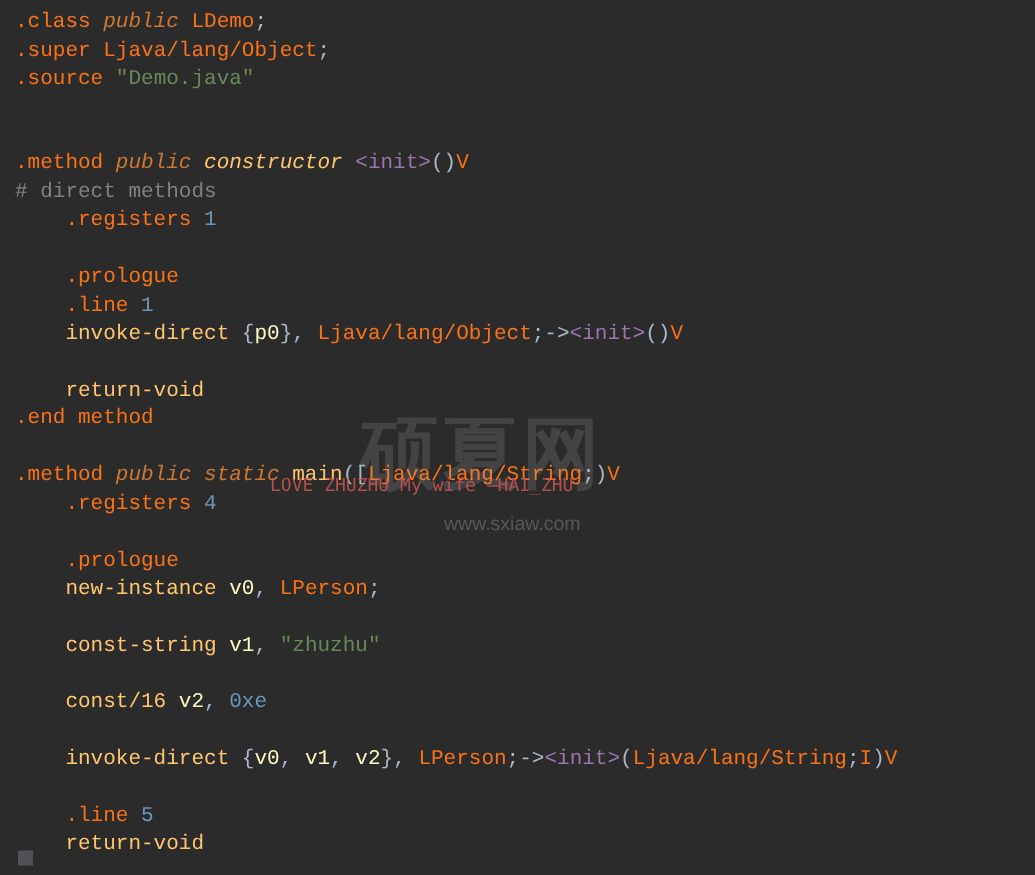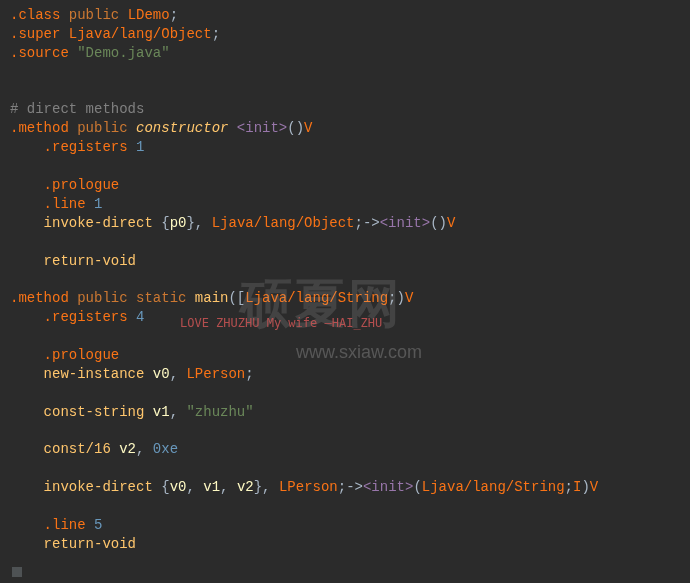--- a/index.html
+++ b/index.html
@@ -10,21 +10,21 @@
   line-height: 1.35;
   color: #a9b7c6;
   width: 690px;
   height: 583px;
   overflow: hidden;
   position: relative;
   padding: 6px 0 0 10px;
 }
 .line { white-space: pre; }
 .kw-dir { color: #f97316; }
-.kw-mod { color: #cc7832; }
+.kw-mod { color: #cc7832; font-style: italic; }
 .kw-constr { color: #ffc66d; font-style: italic; }
 .type { color: #f97316; }
 .str { color: #6a8759; }
 .comment { color: #808080; }
 .special { color: #9876aa; }
 .num { color: #6897bb; }
 .var { color: #fef9c3; }
 .func { color: #ffc66d; }
 .watermark1 {
   position: absolute;
@@ -44,21 +44,21 @@
   font-size: 12px;
   color: #cc5555;
   font-family: 'Consolas', monospace;
   pointer-events: none;
   opacity: 0.85;
 }
 .watermark3 {
   position: absolute;
   top: 340px;
   left: 296px;
-  font-size: 18px;
+  font-size: 13px;
   color: rgba(170,170,170,0.35);
   font-family: 'Arial', sans-serif;
   pointer-events: none;
 }
 .gutter-mark {
   position: absolute;
   left: 12px;
   bottom: 6px;
   width: 10px;
   height: 10px;
@@ -67,29 +67,30 @@
 </style>
 </head>
 <body>
 
 <div>
 <div class="line"><span class="kw-dir">.class </span><span class="kw-mod">public </span><span class="type">LDemo</span><span>;</span></div>
 <div class="line"><span class="kw-dir">.super </span><span class="type">Ljava/lang/Object</span><span>;</span></div>
 <div class="line"><span class="kw-dir">.source </span><span class="str">"Demo.java"</span></div>
 <div class="line">&nbsp;</div>
 <div class="line">&nbsp;</div>
+<div class="line"><span class="kw-dir">.method </span><span class="kw-mod">public </span><span class="kw-constr">constructor </span><span class="special">&lt;init&gt;</span><span>()</span><span class="type">V</span></div>
 <div class="line"><span class="comment"># direct methods</span></div>
-<div class="line"><span class="kw-dir">.method </span><span class="kw-mod">public </span><span class="kw-constr">constructor </span><span class="special">&lt;init&gt;</span><span>()</span><span class="type">V</span></div>
 <div class="line"><span class="kw-dir">    .registers </span><span class="num">1</span></div>
 <div class="line">&nbsp;</div>
 <div class="line"><span class="kw-dir">    .prologue</span></div>
 <div class="line"><span class="kw-dir">    .line </span><span class="num">1</span></div>
 <div class="line"><span class="func">    invoke-direct </span><span>{</span><span class="var">p0</span><span>}</span><span>, </span><span class="type">Ljava/lang/Object</span><span>;</span><span>-&gt;</span><span class="special">&lt;init&gt;</span><span>()</span><span class="type">V</span></div>
 <div class="line">&nbsp;</div>
 <div class="line"><span class="func">    return-void</span></div>
+<div class="line"><span class="kw-dir">.end method</span></div>
 <div class="line">&nbsp;</div>
 <div class="line"><span class="kw-dir">.method </span><span class="kw-mod">public </span><span class="kw-mod">static </span><span class="func">main</span><span>(</span><span>[</span><span class="type">Ljava/lang/String</span><span>;</span><span>)</span><span class="type">V</span></div>
 <div class="line"><span class="kw-dir">    .registers </span><span class="num">4</span></div>
 <div class="line">&nbsp;</div>
 <div class="line"><span class="kw-dir">    .prologue</span></div>
 <div class="line"><span class="func">    new-instance </span><span class="var">v0</span><span>, </span><span class="type">LPerson</span><span>;</span></div>
 <div class="line">&nbsp;</div>
 <div class="line"><span class="func">    const-string </span><span class="var">v1</span><span>, </span><span class="str">"zhuzhu"</span></div>
 <div class="line">&nbsp;</div>
 <div class="line"><span class="func">    const/16 </span><span class="var">v2</span><span>, </span><span class="num">0xe</span></div>

